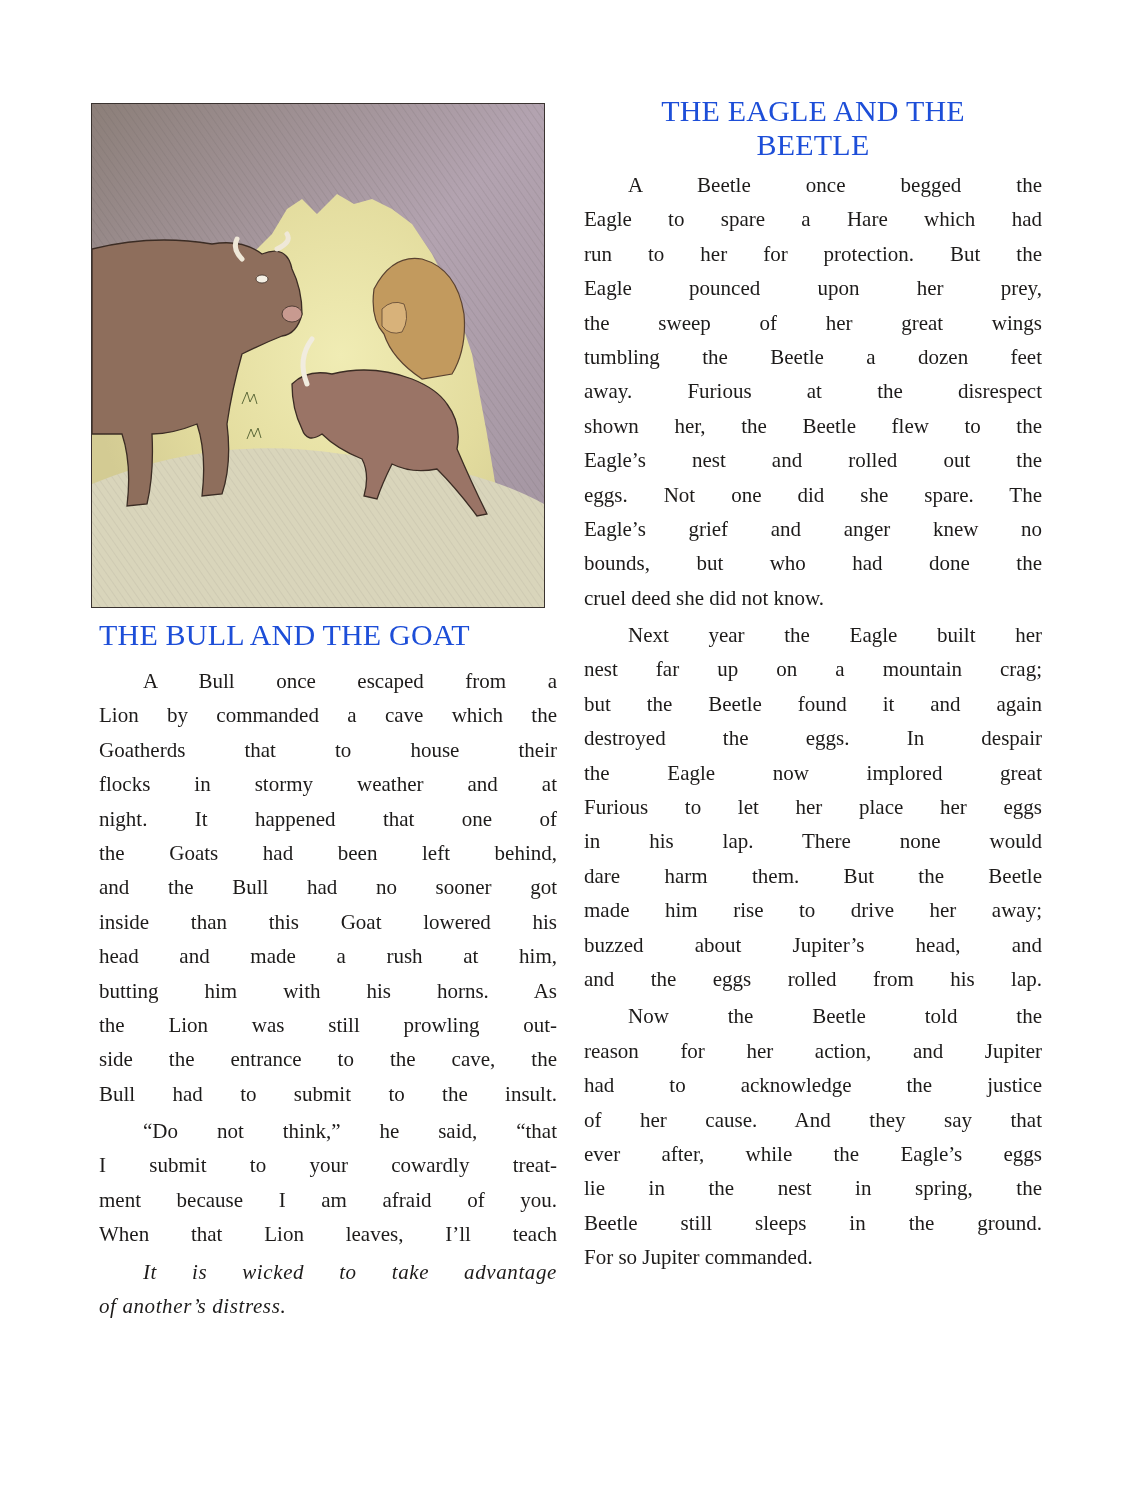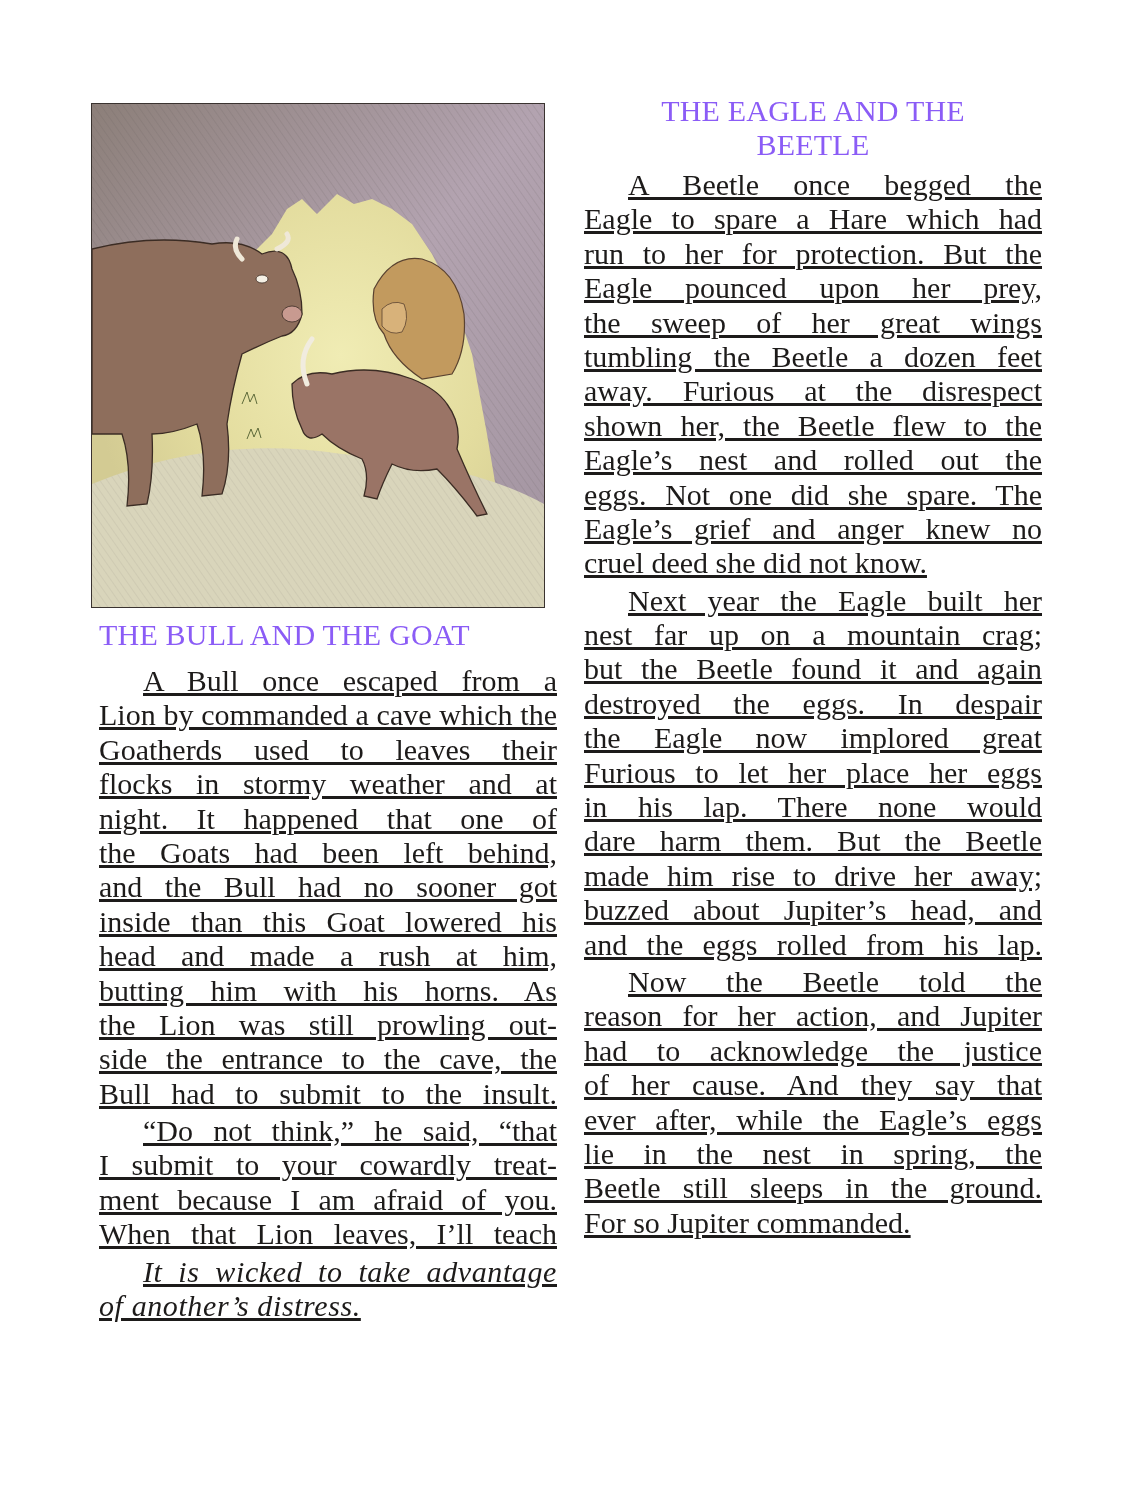--- a/index.html
+++ b/index.html
@@ -41,36 +41,35 @@
     .col-left  { left: 99px;  top: 618px; }
     .col-right { left: 584px; top: 94px; }
 
     .story-title {
       font-size: 30px;
       line-height: 34px;
       font-weight: normal;
       letter-spacing: 0.2px;
       margin: 0;
       text-align: center;
-      color: #8b5cf6;
+      color: #1d4ed8;
     }
     .col-left .story-title { text-align: left; white-space: nowrap; }
     .col-right .story-title { margin-bottom: 6px; }
 
     .para { margin: 0; }
     .line {
       display: block;
-      font-size: 30px;
+      font-size: 21px;
       line-height: 34.4px;
       height: 34.4px;
       text-align: justify;
       text-align-last: justify;
       white-space: nowrap;
       overflow: visible;
-      text-decoration: underline;
     }
     .line.last {
       text-align-last: left;
     }
     .line.indent {
       padding-left: 44px;
     }
     .para + .para { margin-top: 3px; }
     .moral .line { font-style: italic; letter-spacing: 0.6px; }
     .col-left .para.first { margin-top: 12px; }
@@ -121,21 +120,21 @@
       <path d="M150,300 l5,-12 l3,10 l4,-8 l3,10 M155,335 l4,-10 l3,8 l4,-9 l3,10" stroke="#5e6a3a" stroke-width="1" fill="none"></path>
     </svg>
   </div>
 
   <div class="col col-left">
     <h2 class="story-title">THE BULL AND THE GOAT</h2>
 
     <div class="para first">
       <span class="line indent">A Bull once escaped from a</span>
       <span class="line">Lion by commanded a cave which the</span>
-      <span class="line">Goatherds used to leaves their</span>
+      <span class="line">Goatherds that to house their</span>
       <span class="line">flocks in stormy weather and at</span>
       <span class="line">night.  It happened that one of</span>
       <span class="line">the Goats had been left behind,</span>
       <span class="line">and the Bull had no sooner got</span>
       <span class="line">inside than this Goat lowered his</span>
       <span class="line">head and made a rush at him,</span>
       <span class="line">butting him with his horns.  As</span>
       <span class="line">the Lion was still prowling out-</span>
       <span class="line">side the entrance to the cave, the</span>
       <span class="line">Bull had to submit to the insult.</span>
@@ -165,20 +164,21 @@
       <span class="line">Eagle to spare a Hare which had</span>
       <span class="line">run to her for protection.  But the</span>
       <span class="line">Eagle pounced upon her prey,</span>
       <span class="line">the sweep of her great wings</span>
       <span class="line">tumbling the Beetle a dozen feet</span>
       <span class="line">away.  Furious at the disrespect</span>
       <span class="line">shown her, the Beetle flew to the</span>
       <span class="line">Eagle’s nest and rolled out the</span>
       <span class="line">eggs.  Not one did she spare.  The</span>
       <span class="line">Eagle’s grief and anger knew no</span>
+      <span class="line">bounds, but who had done the</span>
       <span class="line last">cruel deed she did not know.</span>
     </div>
 
     <div class="para">
       <span class="line indent">Next year the Eagle built her</span>
       <span class="line">nest far up on a mountain crag;</span>
       <span class="line">but the Beetle found it and again</span>
       <span class="line">destroyed the eggs.  In despair</span>
       <span class="line">the Eagle now implored great</span>
       <span class="line">Furious to let her place her eggs</span>

